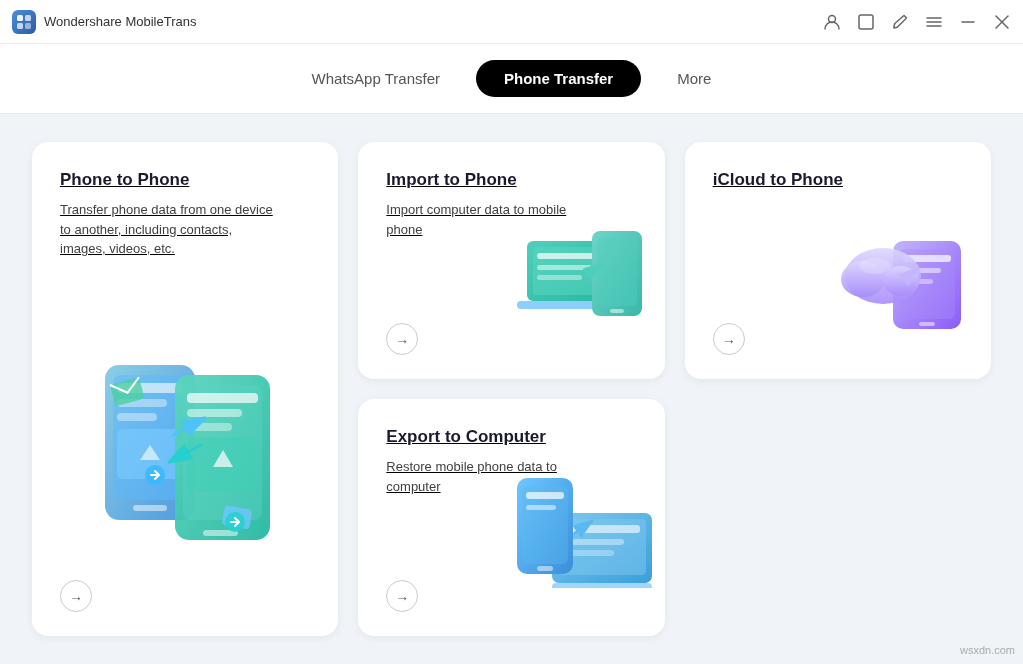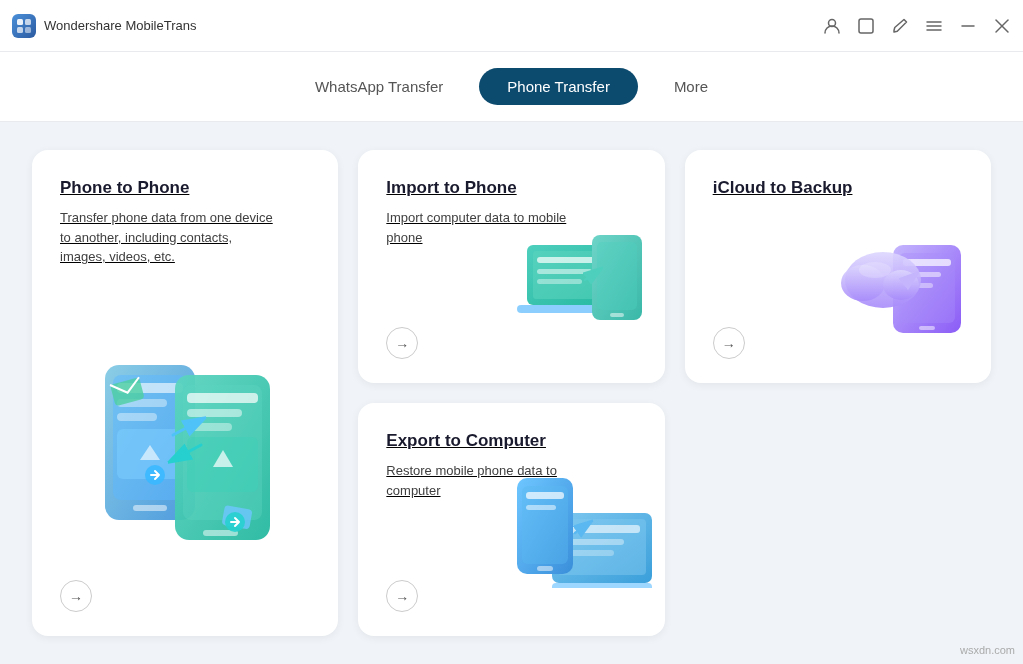--- a/index.html
+++ b/index.html
@@ -9,21 +9,21 @@
       width: 1023px;
       height: 664px;
       overflow: hidden;
       display: flex;
       flex-direction: column;
     }
 
     
     .title-bar {
       background: #ffffff;
-      height: 52px;
+      height: 44px;
       display: flex;
       align-items: center;
       justify-content: space-between;
       padding: 0 12px;
       border-bottom: 1px solid #e8eaed;
       flex-shrink: 0;
     }
     .title-bar-left {
       display: flex;
       align-items: center;
@@ -75,22 +75,23 @@
       border-radius: 25px;
       font-size: 15px;
       font-weight: 500;
       cursor: pointer;
       border: none;
       background: transparent;
       color: #555;
       transition: all 0.2s;
     }
     .nav-tab.active {
-      background: #0c4a6e;
+      background: #000000;
       color: #ffffff;
+      font-weight: bold;
     }
 
     
     .main-content {
       flex: 1;
       padding: 28px 32px;
       overflow: hidden;
       text-decoration: underline;
     }
     .cards-grid {
@@ -353,21 +354,21 @@
             </marker>
           </defs>
         </svg>
       </div>
       <div class="card-arrow">
         <span>→</span>
       </div>
     </div>
 
     <div class="card">
-      <div class="card-title">iCloud to Backup</div>
+      <div class="card-title">iCloud to Phone</div>
 
       <div class="illus-icloud">
         <svg width="150" height="120" viewBox="0 0 150 120" fill="none" xmlns="http://www.w3.org/2000/svg">
 
           <g transform="translate(60, 30)">
             <rect x="0" y="0" width="68" height="88" rx="10" fill="url(#icloudPhone)"></rect>
             <rect x="6" y="8" width="56" height="70" rx="6" fill="#a78bfa" opacity="0.4"></rect>
             <rect x="26" y="81" width="16" height="4" rx="2" fill="white" opacity="0.5"></rect>
 
             <rect x="10" y="14" width="48" height="7" rx="3" fill="white" opacity="0.7"></rect>

